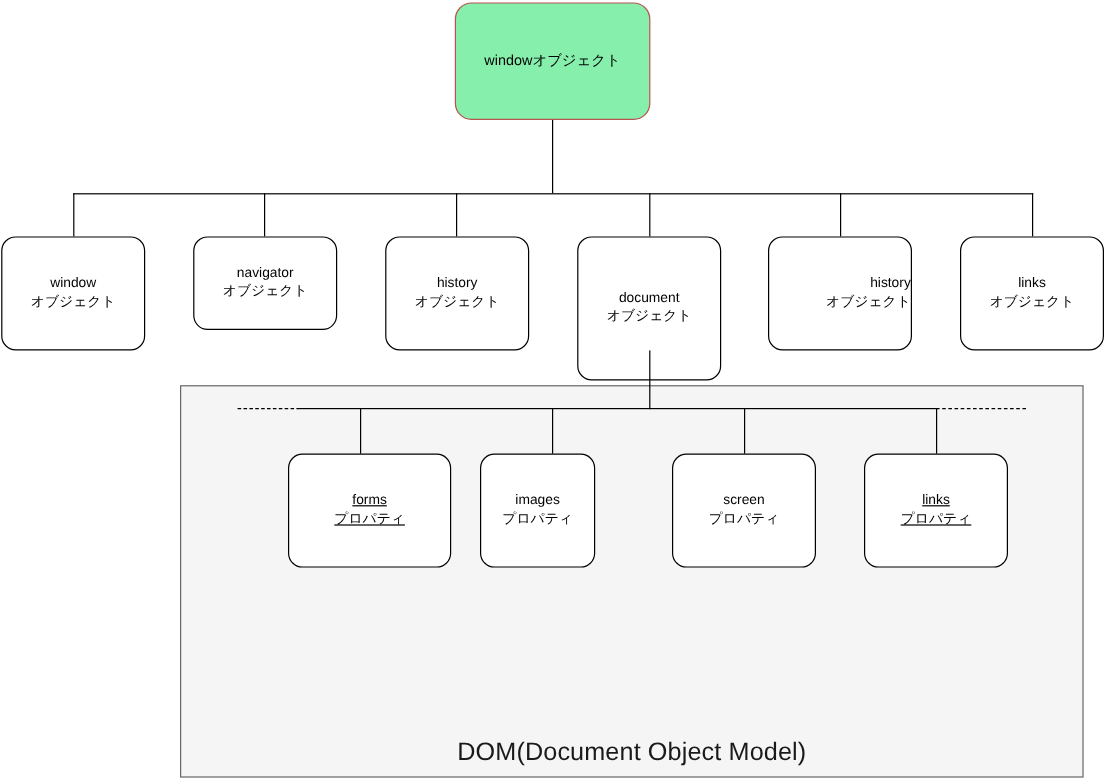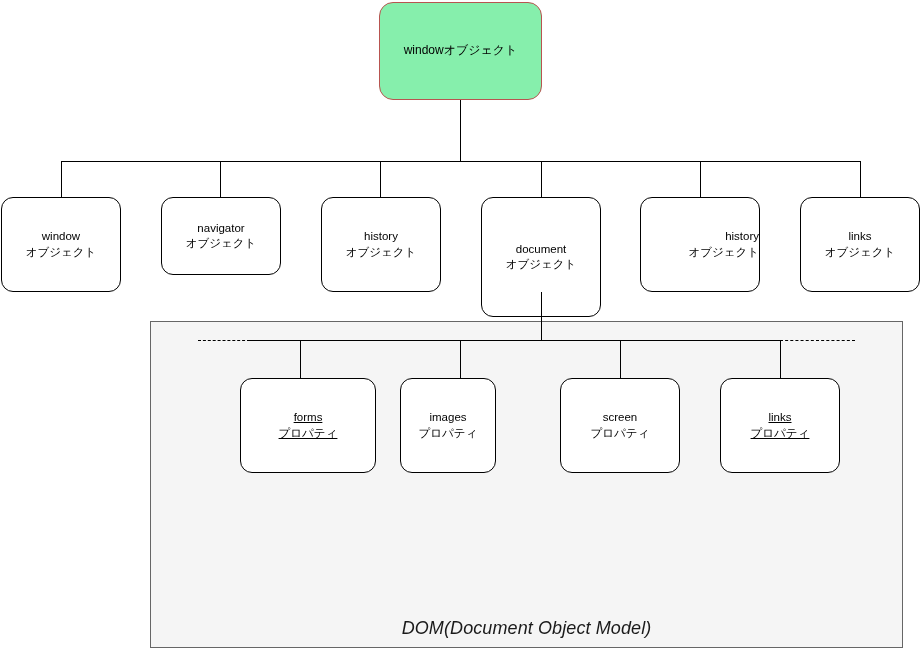--- a/index.html
+++ b/index.html
@@ -26,24 +26,23 @@
     background: #f5f5f5;
     border: 1px solid #666666;
     box-sizing: border-box;
   }
   .dom-label {
     position: absolute;
     left: 0;
     right: 0;
     bottom: 8px;
     text-align: center;
-    font-size: 18px;
+    font-size: 21px;
     color: #1a1a1a;
     letter-spacing: 0.1px;
-    font-style: italic;
   }
 
   
   .node {
     position: absolute;
     box-sizing: border-box;
     border: 1px solid #000000;
     border-radius: 12px;
     background: #ffffff;
     display: flex;

